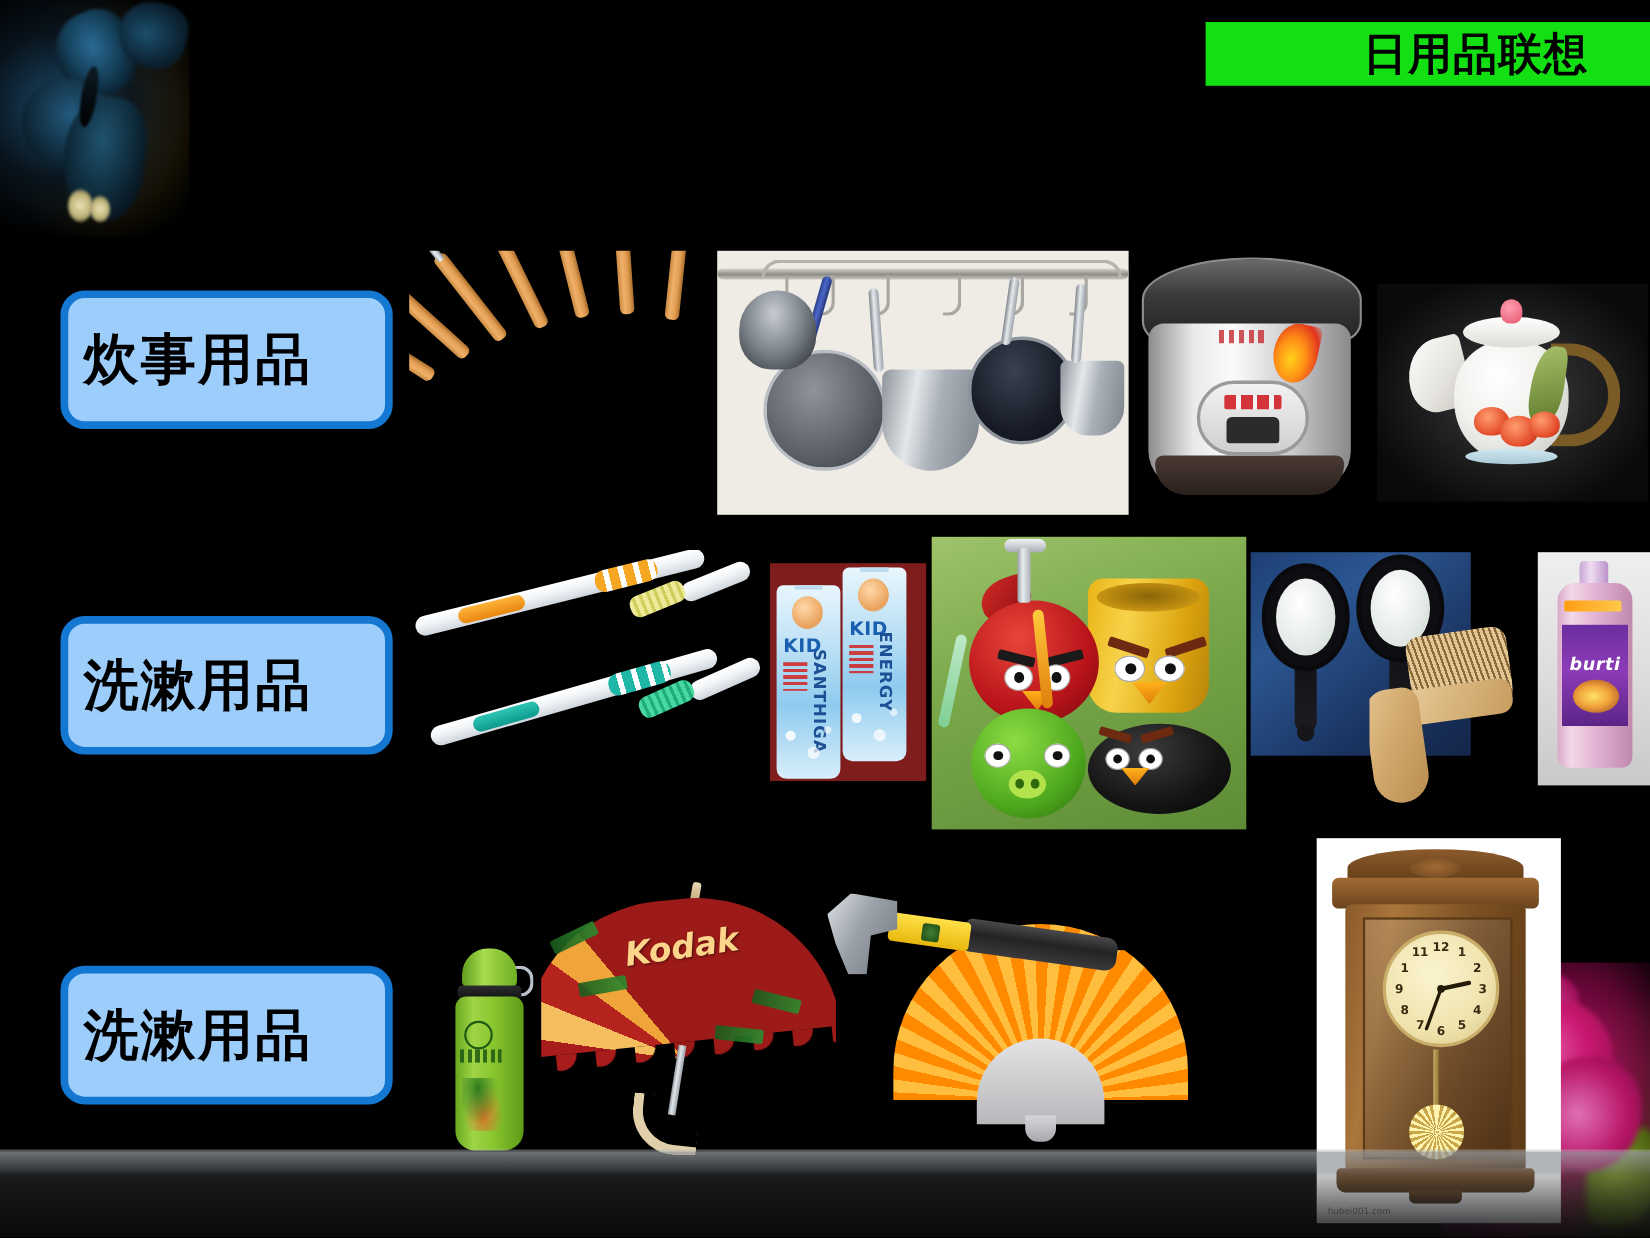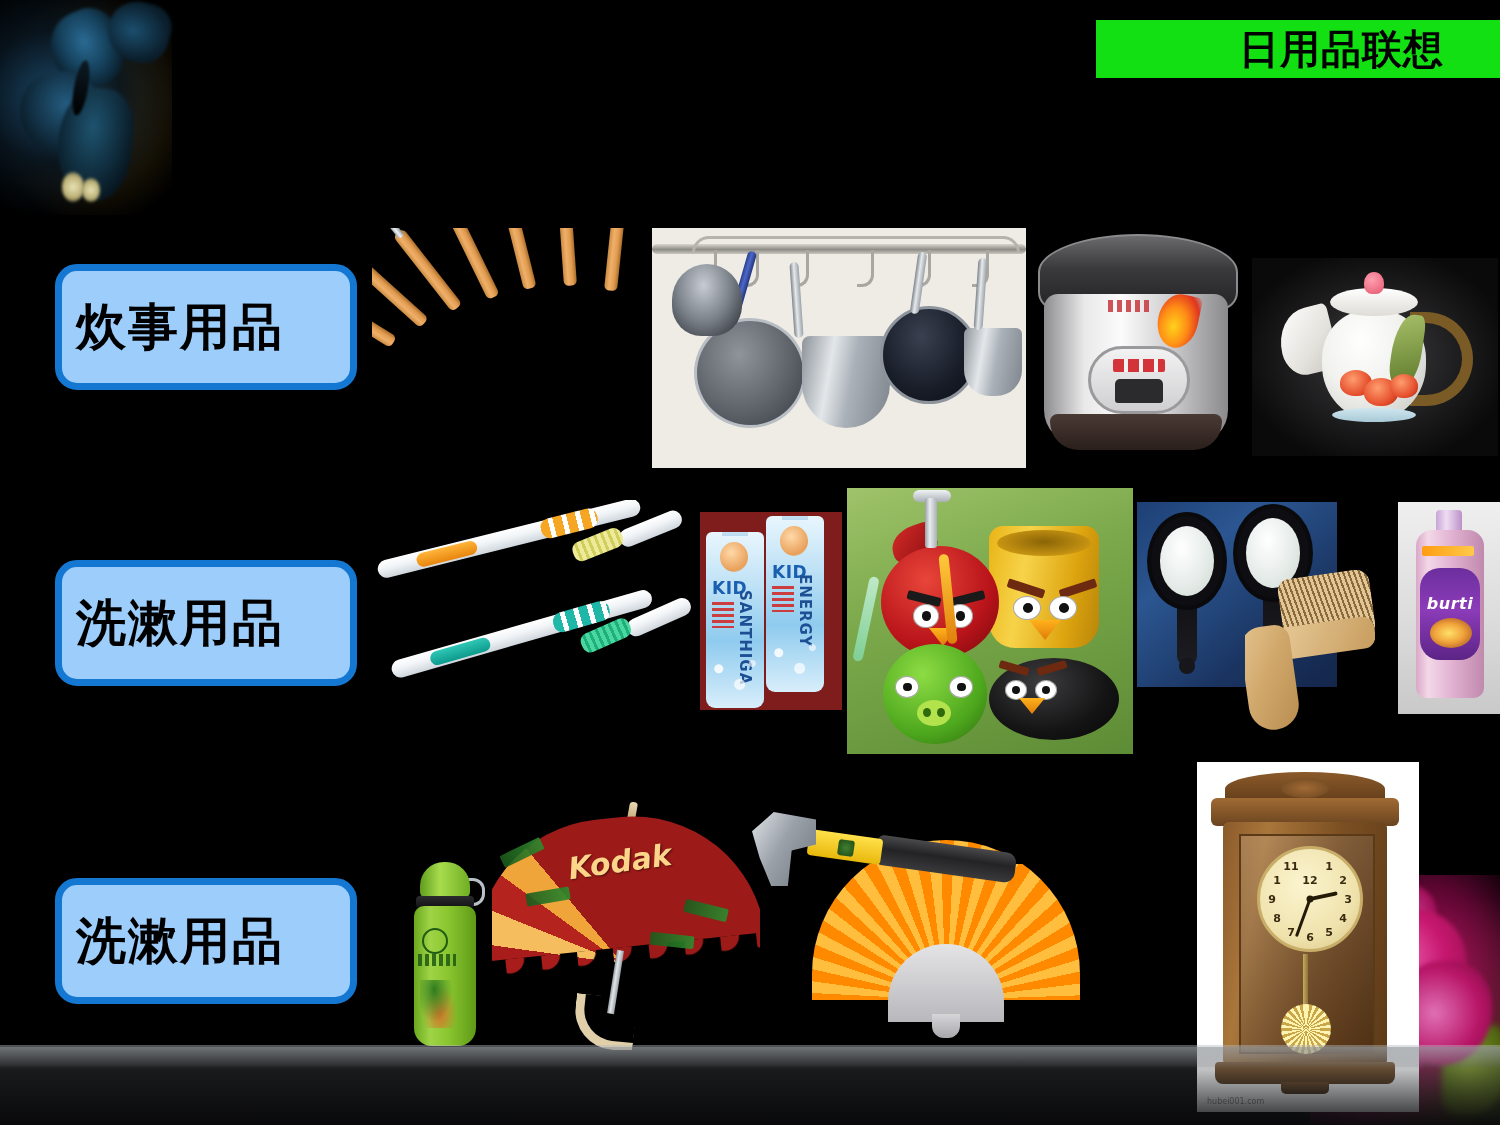--- a/index.html
+++ b/index.html
@@ -464,21 +464,20 @@
   }
   .sh-body {
     position: absolute; left: 18px; top: 28px; width: 68px; height: 168px;
     border-radius: 16px 16px 10px 10px;
     background: linear-gradient(90deg,#d9a8c8 0%,#f3d8e8 18%,#e3b4d4 50%,#c089ad 100%);
     overflow: hidden;
   }
   .sh-label {
     position: absolute; left: 4px; top: 38px; right: 4px; height: 92px;
     background: linear-gradient(180deg,#6c2e9e 0%,#8c3cb8 45%,#5c2487 100%);
-    border-radius: 20px;
   }
   .sh-brand {
     position: absolute; left: 0; right: 0; top: 26px;
     text-align: center; color: #fff; font-size: 16px; font-weight: bold;
     font-style: italic; letter-spacing: .5px;
   }
   .sh-swirl {
     position: absolute; left: 10px; bottom: 12px; width: 42px; height: 30px;
     border-radius: 50%;
     background: radial-gradient(ellipse at 45% 50%, #ffe06a 0%, #f0a33a 45%, #b8652a 80%, rgba(100,50,20,0) 100%);
@@ -949,21 +948,21 @@
     <div class="hm-mark"></div>
     <div class="hm-head"></div>
   </div>
 
   <div class="photo" id="ph-clock">
     <div class="ck-crown"></div>
     <div class="ck-top"></div>
     <div class="ck-case">
       <div class="ck-glass">
         <div class="ck-face">
-          <span class="ck-num" style="left:50%;  top:12%;margin-top:19px;">12</span>
+          <span class="ck-num" style="left:50%;  top:12%;">12</span>
           <span class="ck-num" style="left:69%;  top:17%;">1</span>
           <span class="ck-num" style="left:83%;  top:31%;">2</span>
           <span class="ck-num" style="left:88%;  top:50%;">3</span>
           <span class="ck-num" style="left:83%;  top:69%;">4</span>
           <span class="ck-num" style="left:69%;  top:83%;">5</span>
           <span class="ck-num" style="left:50%;  top:88%;">6</span>
           <span class="ck-num" style="left:31%;  top:83%;">7</span>
           <span class="ck-num" style="left:17%;  top:69%;">8</span>
           <span class="ck-num" style="left:12%;  top:50%;">9</span>
           <span class="ck-num" style="left:17%;  top:31%;">1</span>

